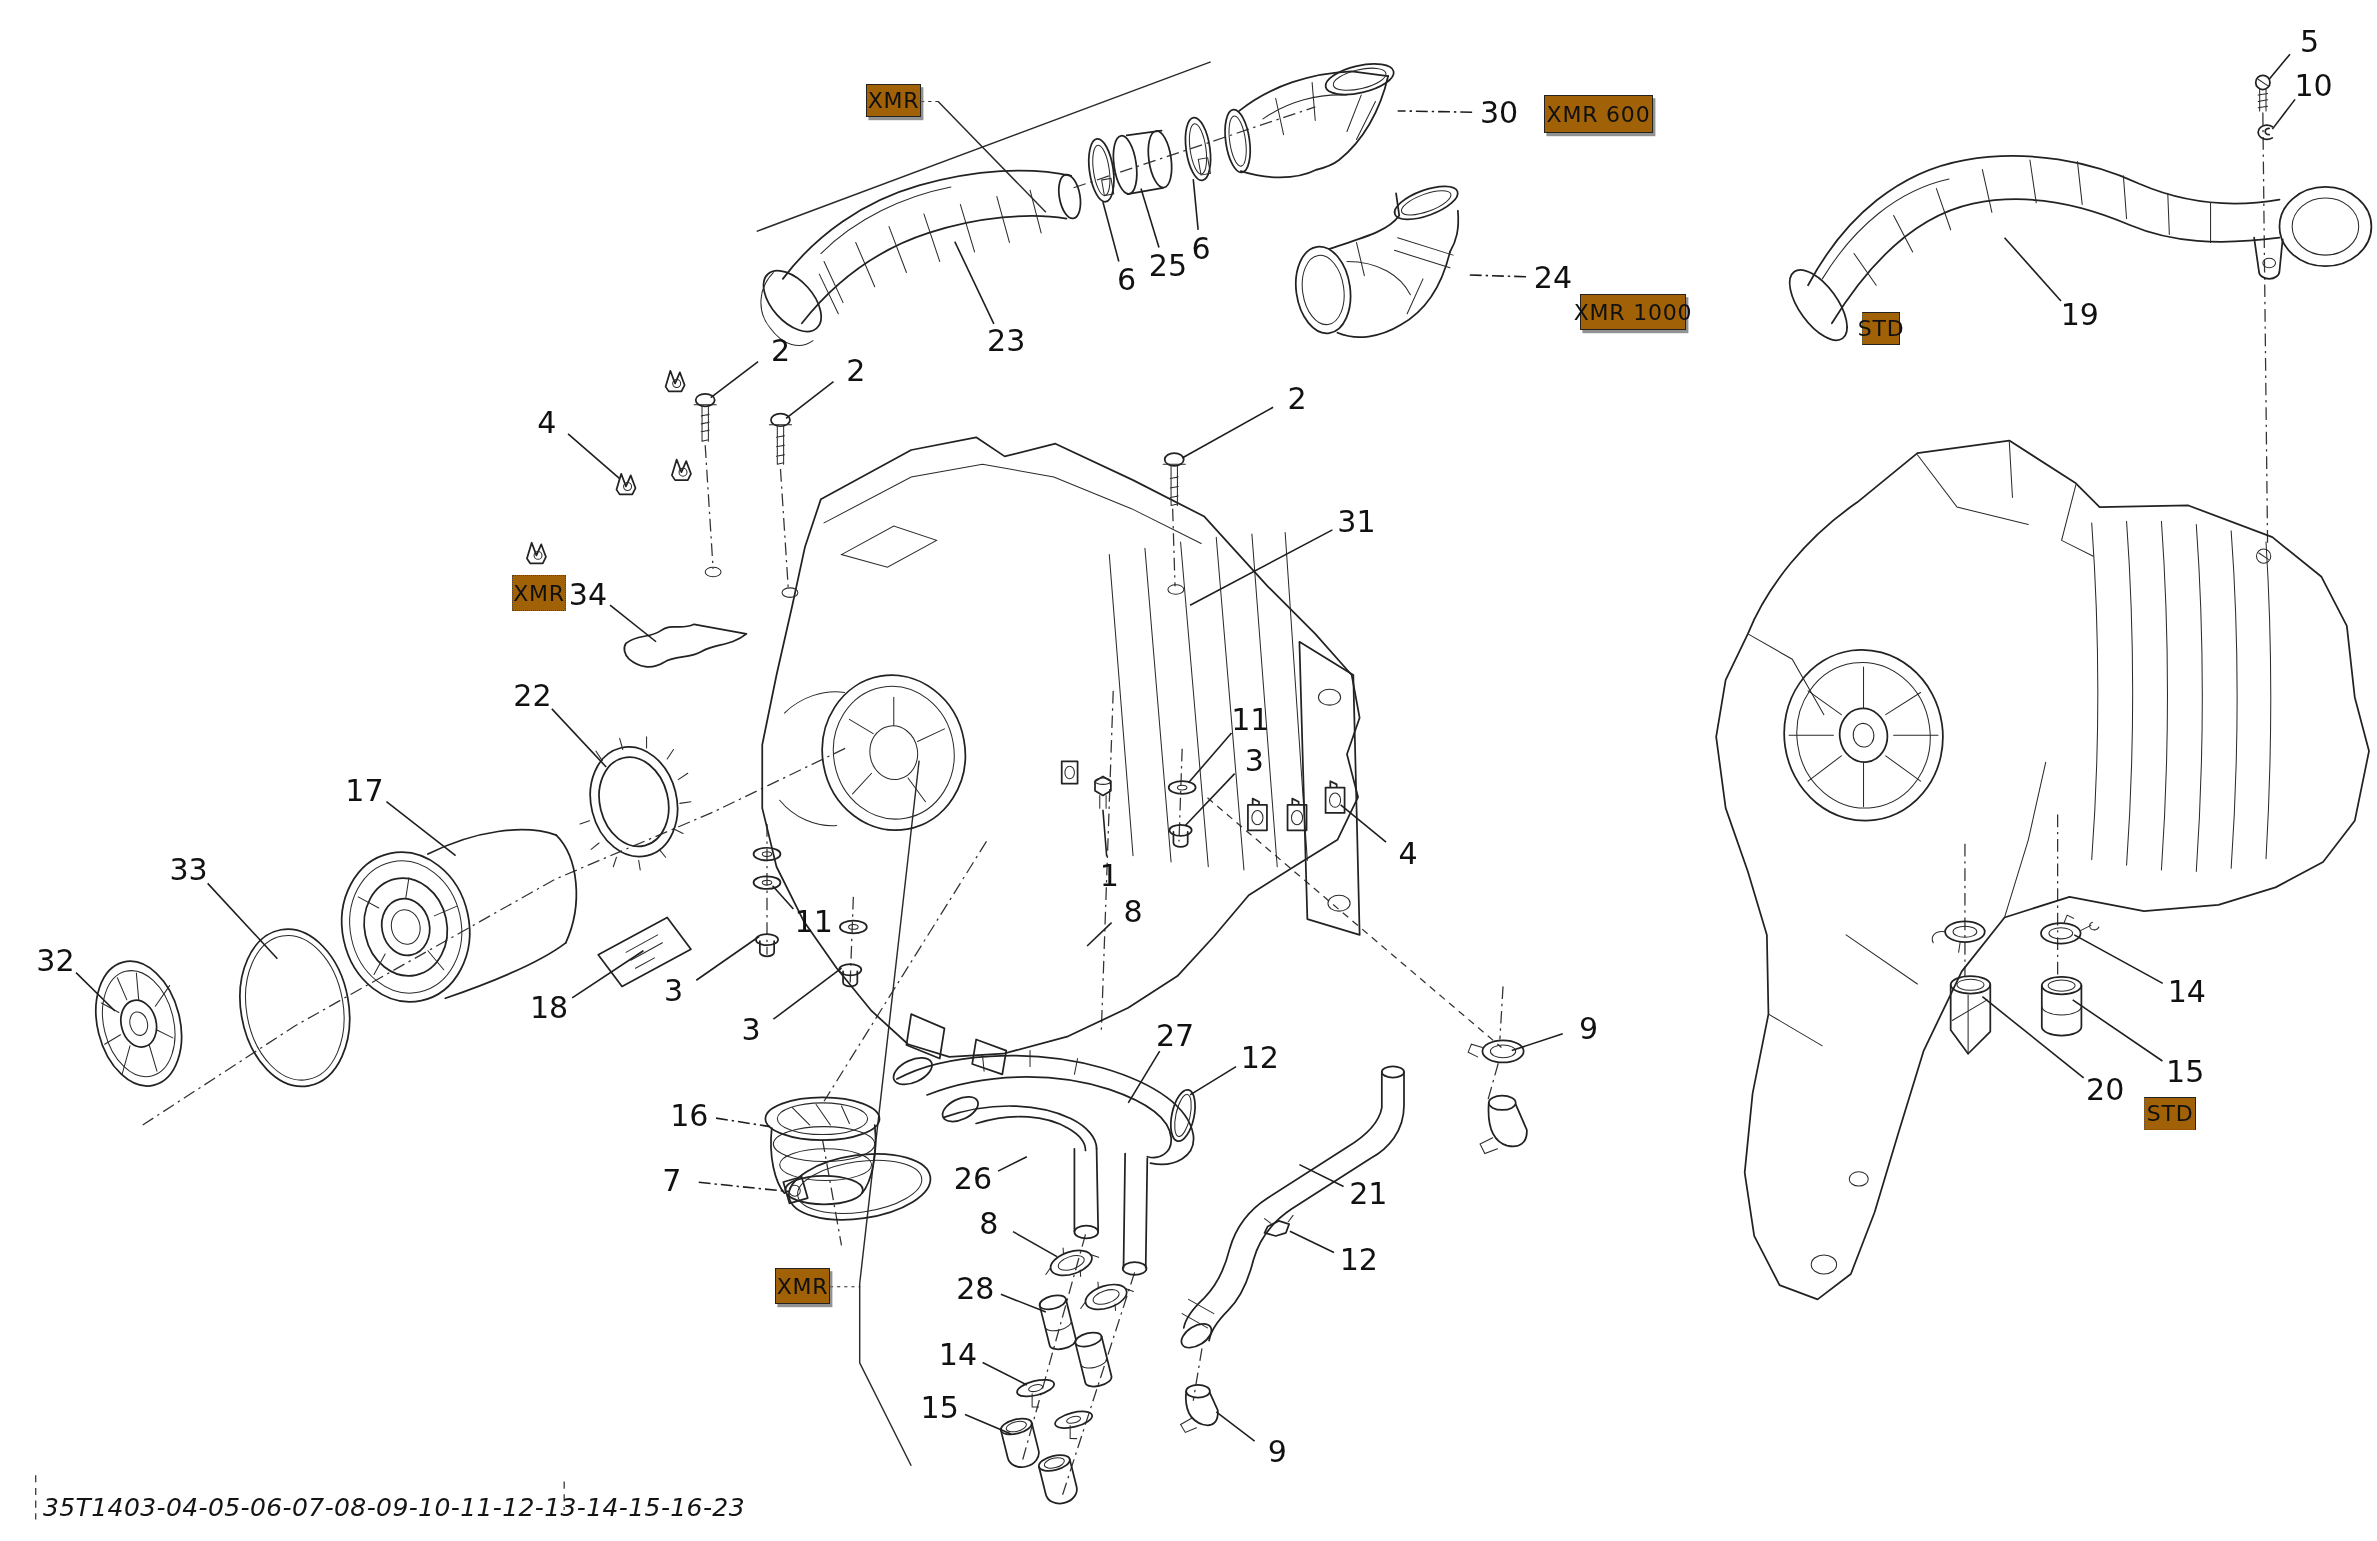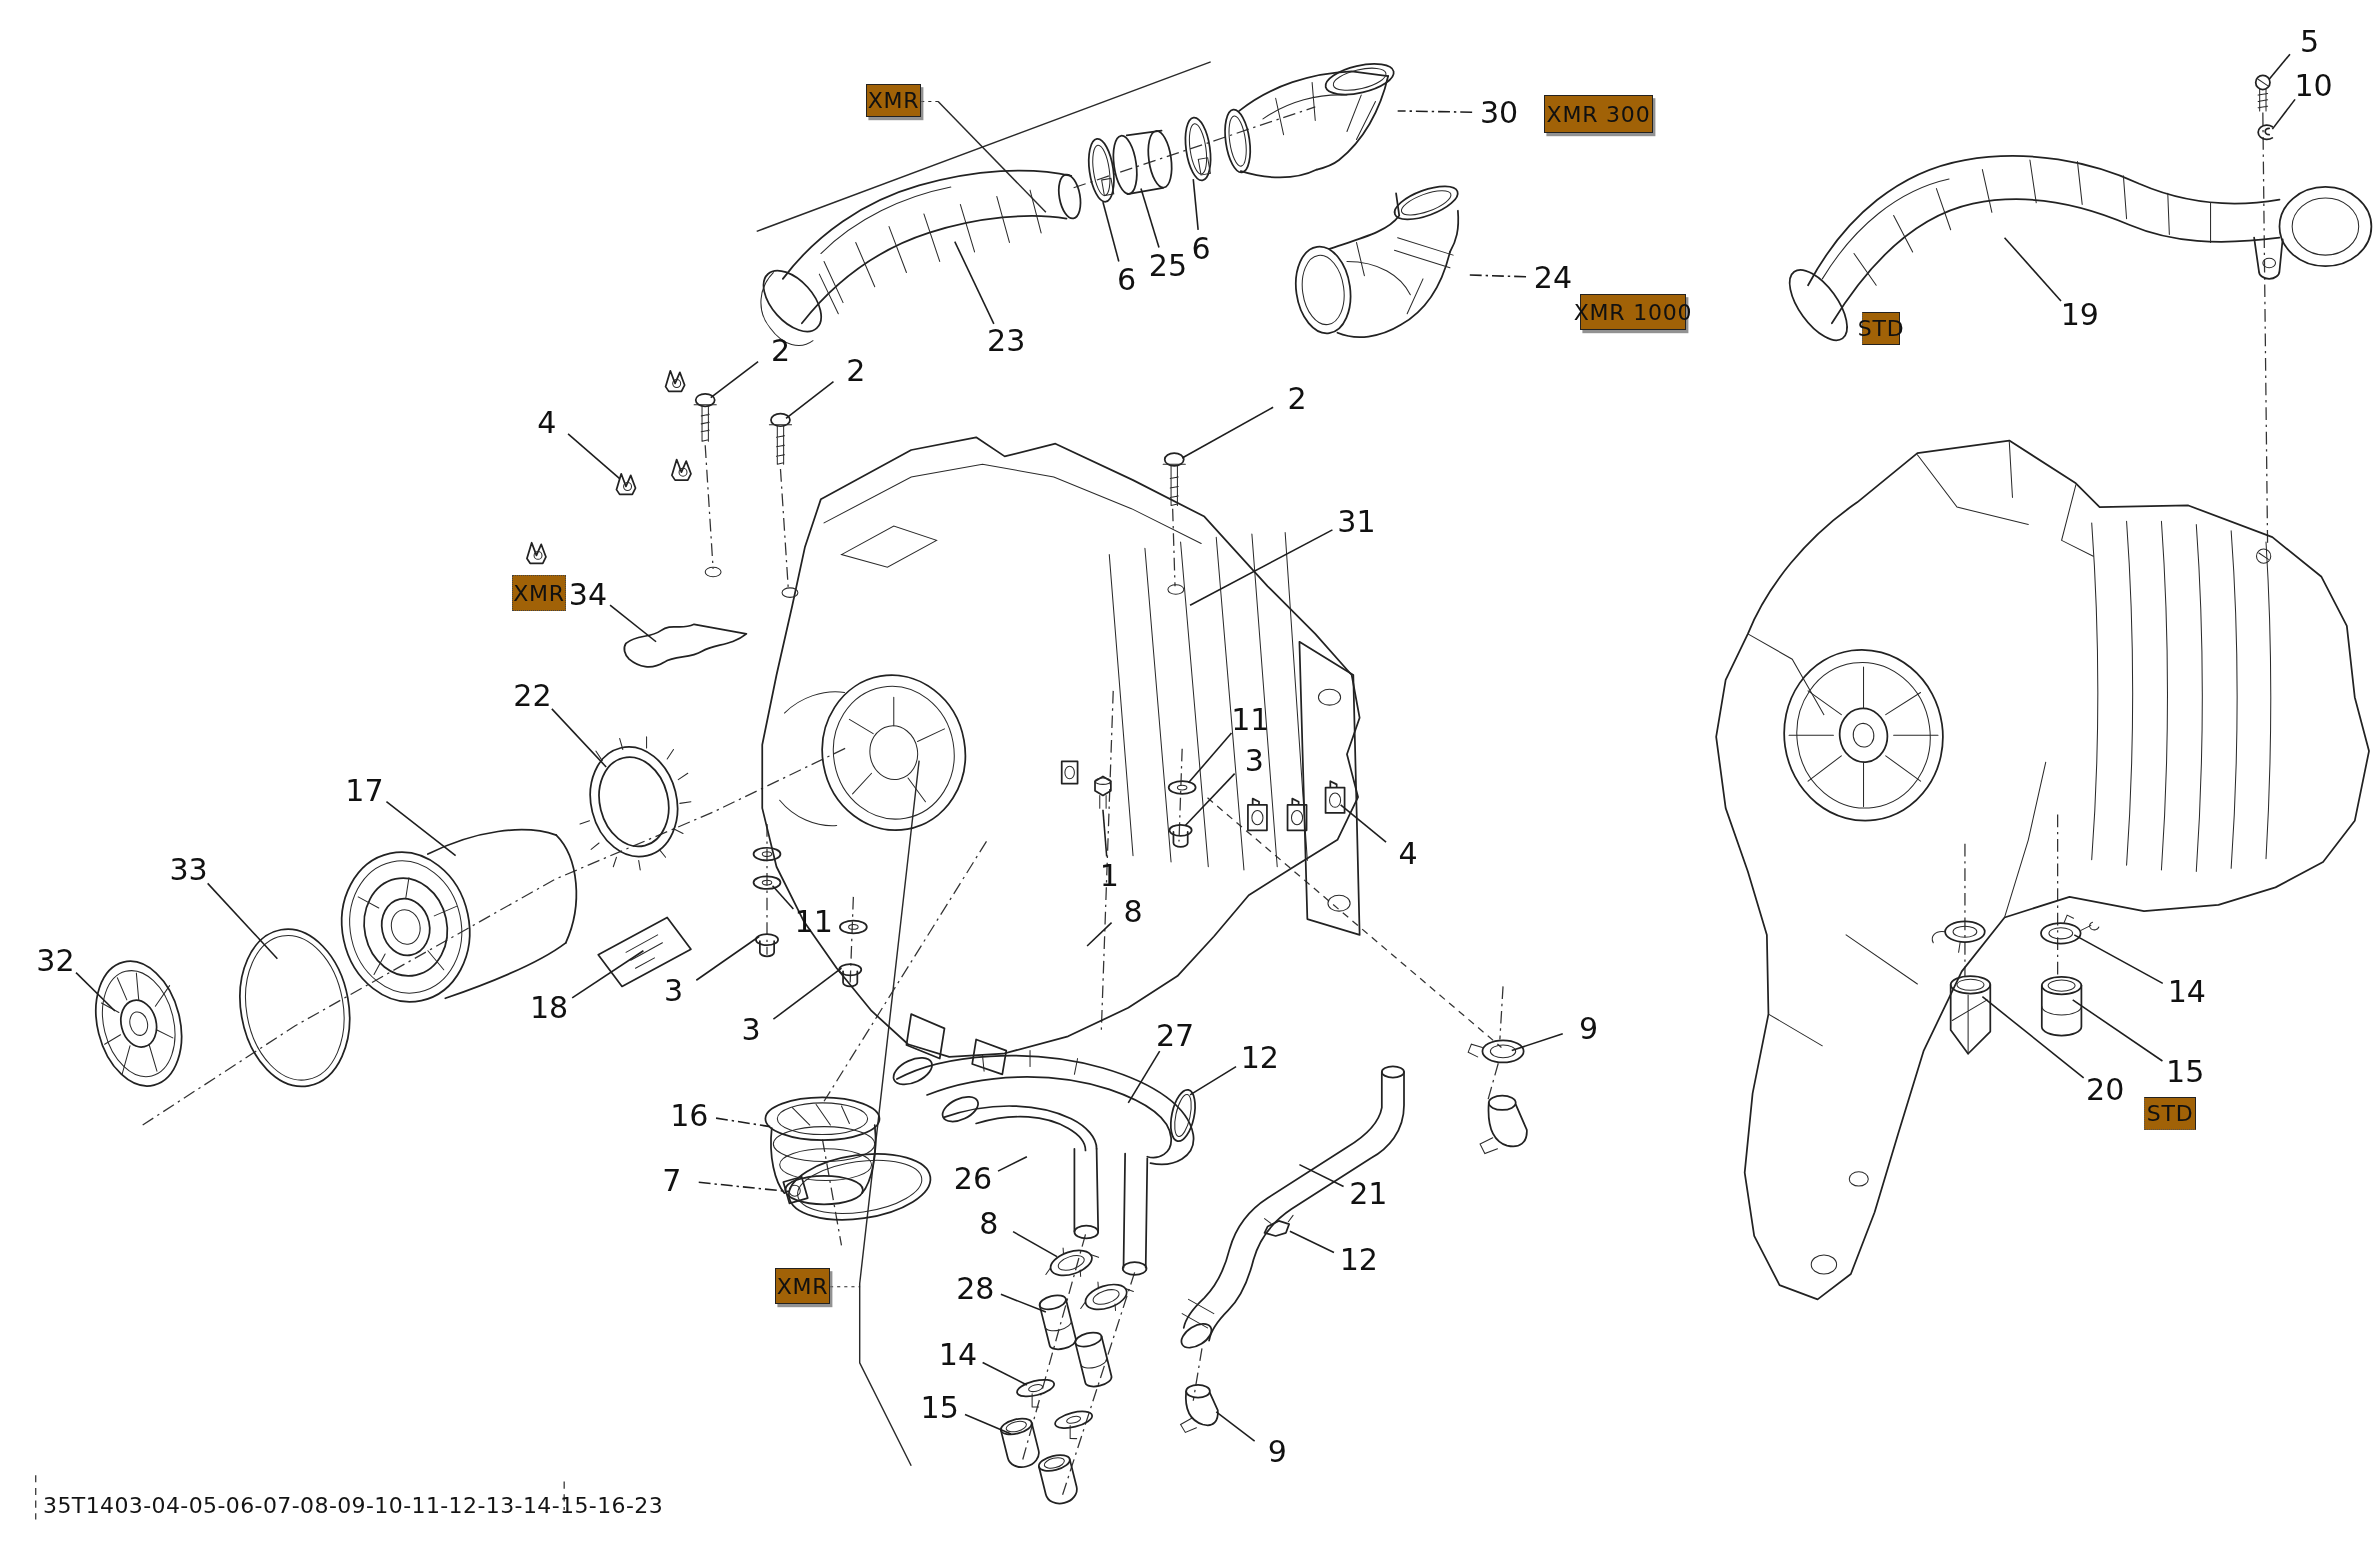--- a/index.html
+++ b/index.html
@@ -6,21 +6,21 @@
   #stage{position:relative;width:2377px;height:1541px;background:#ffffff;overflow:hidden;
          font-family:"DejaVu Sans",sans-serif;}
   #art{position:absolute;left:0;top:0;}
   .variant-box{position:absolute;display:flex;align-items:center;justify-content:center;
     font-size:22px;color:#111;background:#a16207;box-sizing:border-box;
     letter-spacing:0.8px;white-space:nowrap;}
   .vb-solid-shadow{border:1.6px solid #222;box-shadow:2.4px 3.2px 0 rgba(110,110,110,.75);}
   .vb-dotted{border:1.6px dotted #444;}
   .vb-mixed-left{border:1.6px solid #222;border-left:1.6px dotted #555;}
   .vb-mixed-corner{border-style:solid solid dotted dotted;border-width:1.6px;border-color:#222 #222 #555 #555;}
-  .footer-code{position:absolute;font-size:22px;color:#141414;letter-spacing:0.4px;}
+  .footer-code{position:absolute;font-size:25px;color:#141414;letter-spacing:0.4px;font-style:italic;}
   
   .ln{stroke:#222;fill:none;stroke-width:2.2;stroke-linecap:round;stroke-linejoin:round;}
   .tn{stroke:#2a2a2a;fill:none;stroke-width:1.3;stroke-linecap:round;}
   .dd{stroke:#333;fill:none;stroke-width:1.6;stroke-dasharray:16 6 3 6;}
   .dsh{stroke:#333;fill:none;stroke-width:1.6;stroke-dasharray:9 7;}
   .grp{stroke:#2a2a2a;fill:none;stroke-width:1.8;}
   .leader{stroke:#1e1e1e;stroke-width:2;}
   .leader.dash{stroke-dasharray:15 5 3 5;}
   .callout-num{font-family:"DejaVu Sans",sans-serif;font-size:38px;fill:#111;}
 </style>
@@ -505,20 +505,20 @@
       <line x1="2729.6753768717363" y1="1241.146448060141" x2="2618" y2="1180" class="leader"></line>
       <text x="2760" y="1252" class="callout-num" text-anchor="middle" dominant-baseline="central">14</text>
       <line x1="2729.282247438226" y1="1339.1519582573671" x2="2616" y2="1262" class="leader"></line>
       <text x="2758" y="1352" class="callout-num" text-anchor="middle" dominant-baseline="central">15</text>
       <line x1="2629.8631573250427" y1="1360.5407487227174" x2="2502" y2="1258" class="leader"></line>
       <text x="2657" y="1375" class="callout-num" text-anchor="middle" dominant-baseline="central">20</text>
     </svg>
 
   <div class="footer-code" style="left:43px;top:1493px;">35T1403-04-05-06-07-08-09-10-11-12-13-14-15-16-23</div>
 <div class="variant-box vb-solid-shadow" style="left: 866px; top: 84px; width: 55px; height: 33px;">XMR</div>
-    <div class="variant-box vb-solid-shadow" style="left: 1544px; top: 95px; width: 109px; height: 38px;">XMR 300</div>
+    <div class="variant-box vb-solid-shadow" style="left: 1544px; top: 95px; width: 109px; height: 38px;">XMR 600</div>
     <div class="variant-box vb-solid-shadow" style="left: 1580px; top: 258px; width: 106px; height: 36px; margin-top: 36px;">XMR 1000</div>
     <div class="variant-box vb-mixed-left" style="left: 1862px; top: 312px; width: 38px; height: 33px;">STD</div>
     <div class="variant-box vb-dotted" style="left: 512px; top: 575px; width: 54px; height: 36px;">XMR</div>
     <div class="variant-box vb-solid-shadow" style="left: 775px; top: 1268px; width: 55px; height: 36px;">XMR</div>
     <div class="variant-box vb-mixed-corner" style="left: 2144px; top: 1097px; width: 52px; height: 33px;">STD</div>
   </div>
 
 
 </body></html>

